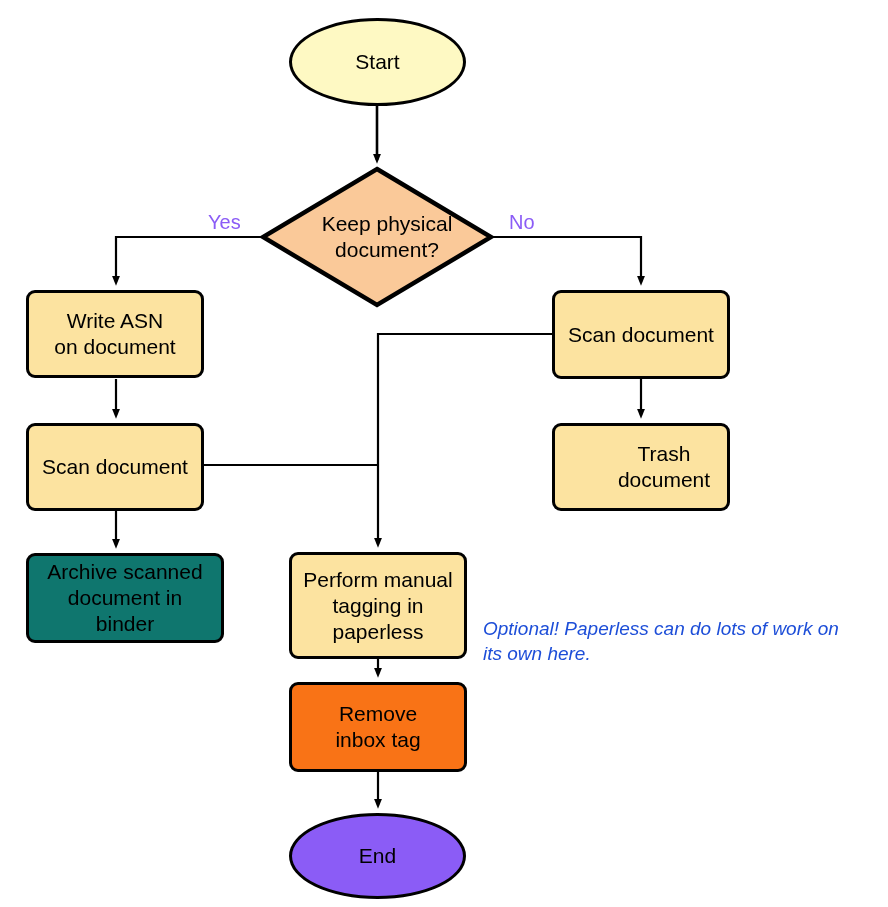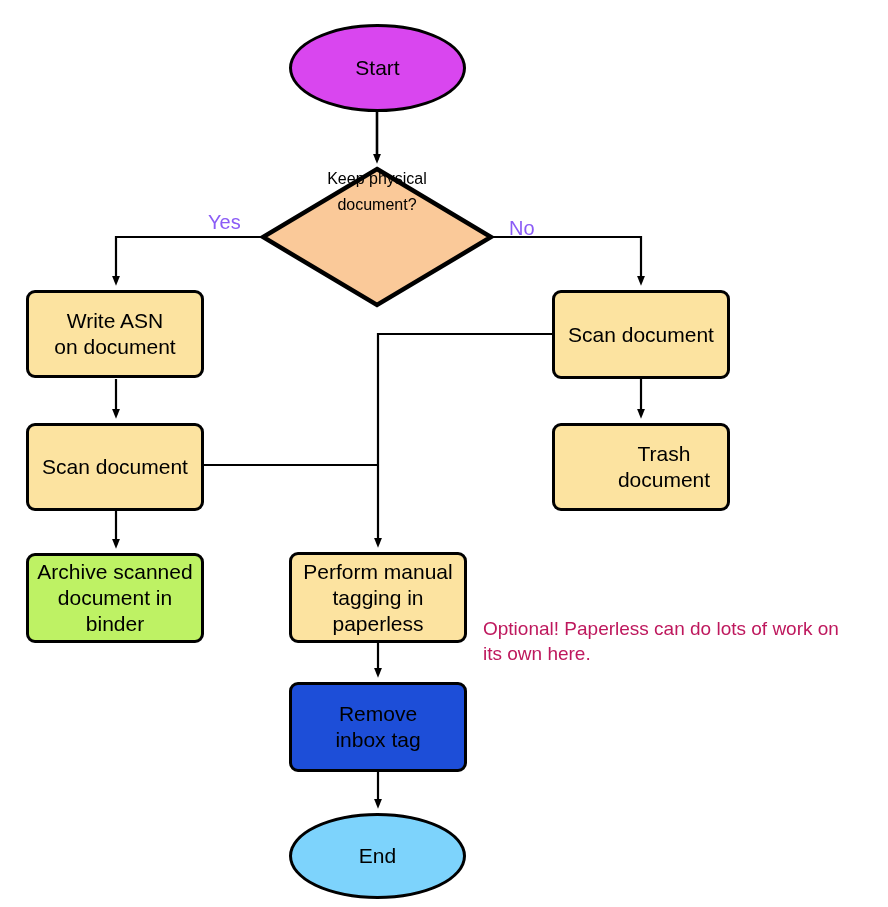--- a/index.html
+++ b/index.html
@@ -58,48 +58,49 @@
     position: absolute;
     z-index: 3;
   }
   .decision-wrap svg {
     position: absolute;
     left: 0;
     top: 0;
   }
   .decision-text {
     position: absolute;
-    left: 0;
+    left: 10px;
     top: 0;
     width: 100%;
     height: 100%;
     display: flex;
-    align-items: flex-start;
+    align-items: center;
     justify-content: center;
     text-align: center;
-    font-size: 16px;
+    font-size: 21px;
     line-height: 26px;
     color: #000000;
   }
   .decision-text .label { white-space: pre-line; }
 
   .edge-label {
     position: absolute;
     font-size: 20px;
     line-height: 22px;
     color: #8b5cf6;
     z-index: 4;
     white-space: nowrap;
   }
 
   .note {
     position: absolute;
     font-size: 19px;
     line-height: 25px;
-    color: #be185d;
+    font-style: italic;
+    color: #1d4ed8;
     z-index: 4;
     white-space: pre-line;
     width: 400px;
   }
 </style>
 </head>
 <body>
 
 <div id="canvas">
 
@@ -124,76 +125,76 @@
 
     <path d="M552,334 L378,334 L378,544" stroke="#000000" stroke-width="2.2" fill="none" marker-end="url(#arrow)"></path>
 
     <path d="M204,465 L378,465" stroke="#000000" stroke-width="2.2" fill="none"></path>
 
     <path d="M378,643 L378,674" stroke="#000000" stroke-width="2.2" fill="none" marker-end="url(#arrow)"></path>
 
     <path d="M378,772 L378,805" stroke="#000000" stroke-width="2.2" fill="none" marker-end="url(#arrow)"></path>
   </svg>
 
-  <div class="node terminator" style="left:289px; top:24px; width:177px; height:88px; background:#d946ef;">
+  <div class="node terminator" style="left:289px; top:18px; width:177px; height:88px; background:#fef9c3;">
     <span class="label">Start</span>
   </div>
 
   <div class="decision-wrap" style="left:260px; top:166px; width:234px; height:142px;">
     <svg width="234" height="142" viewBox="0 0 234 142" xmlns="http://www.w3.org/2000/svg">
       <polygon points="117,3 231,71 117,139 3,71" fill="#FAC999" stroke="#000000" stroke-width="4.5" stroke-linejoin="miter"></polygon>
     </svg>
     <div class="decision-text">
       <span class="label">Keep physical
 document?</span>
     </div>
   </div>
 
   <div class="edge-label" style="left:208px; top:211px;">
     <span>Yes</span>
   </div>
-  <div class="edge-label" style="left:509px; top:217px;">
+  <div class="edge-label" style="left:509px; top:211px;">
     <span>No</span>
   </div>
 
   <div class="node process" style="left:26px; top:290px; width:178px; height:88px; background:#FCE3A0;">
     <span class="label">Write ASN
 on document</span>
   </div>
 
   <div class="node process" style="left:26px; top:423px; width:178px; height:88px; background:#FCE3A0;">
     <span class="label">Scan document</span>
   </div>
 
-  <div class="node process" style="left:26px; top:553px; width:178px; height:90px; background:#bef264;">
+  <div class="node process" style="left:26px; top:553px; width:198px; height:90px; background:#0f766e;">
     <span class="label">Archive scanned
 document in
 binder</span>
   </div>
 
   <div class="node process" style="left:552px; top:290px; width:178px; height:89px; background:#FCE3A0;">
     <span class="label">Scan document</span>
   </div>
 
   <div class="node process" style="left:552px; top:423px; width:178px; height:88px; background:#FCE3A0;padding-left:46px;">
     <span class="label">Trash document</span>
   </div>
 
-  <div class="node process" style="left:289px; top:552px; width:178px; height:91px; background:#FCE3A0;">
+  <div class="node process" style="left:289px; top:552px; width:178px; height:107px; background:#FCE3A0;">
     <span class="label">Perform manual
 tagging in
 paperless</span>
   </div>
 
-  <div class="node process" style="left:289px; top:682px; width:178px; height:90px; background:#1d4ed8;">
+  <div class="node process" style="left:289px; top:682px; width:178px; height:90px; background:#f97316;">
     <span class="label">Remove
 inbox tag</span>
   </div>
 
-  <div class="node terminator" style="left:289px; top:813px; width:177px; height:86px; background:#7dd3fc;text-align:center;">
+  <div class="node terminator" style="left:289px; top:813px; width:177px; height:86px; background:#8b5cf6;text-align:center;">
     <span class="label">End</span>
   </div>
 
   <div class="note" style="left:483px; top:591px;">
     <span>Optional! Paperless can do lots of work on
 its own here.</span>
   </div>
 
 </div>
 

